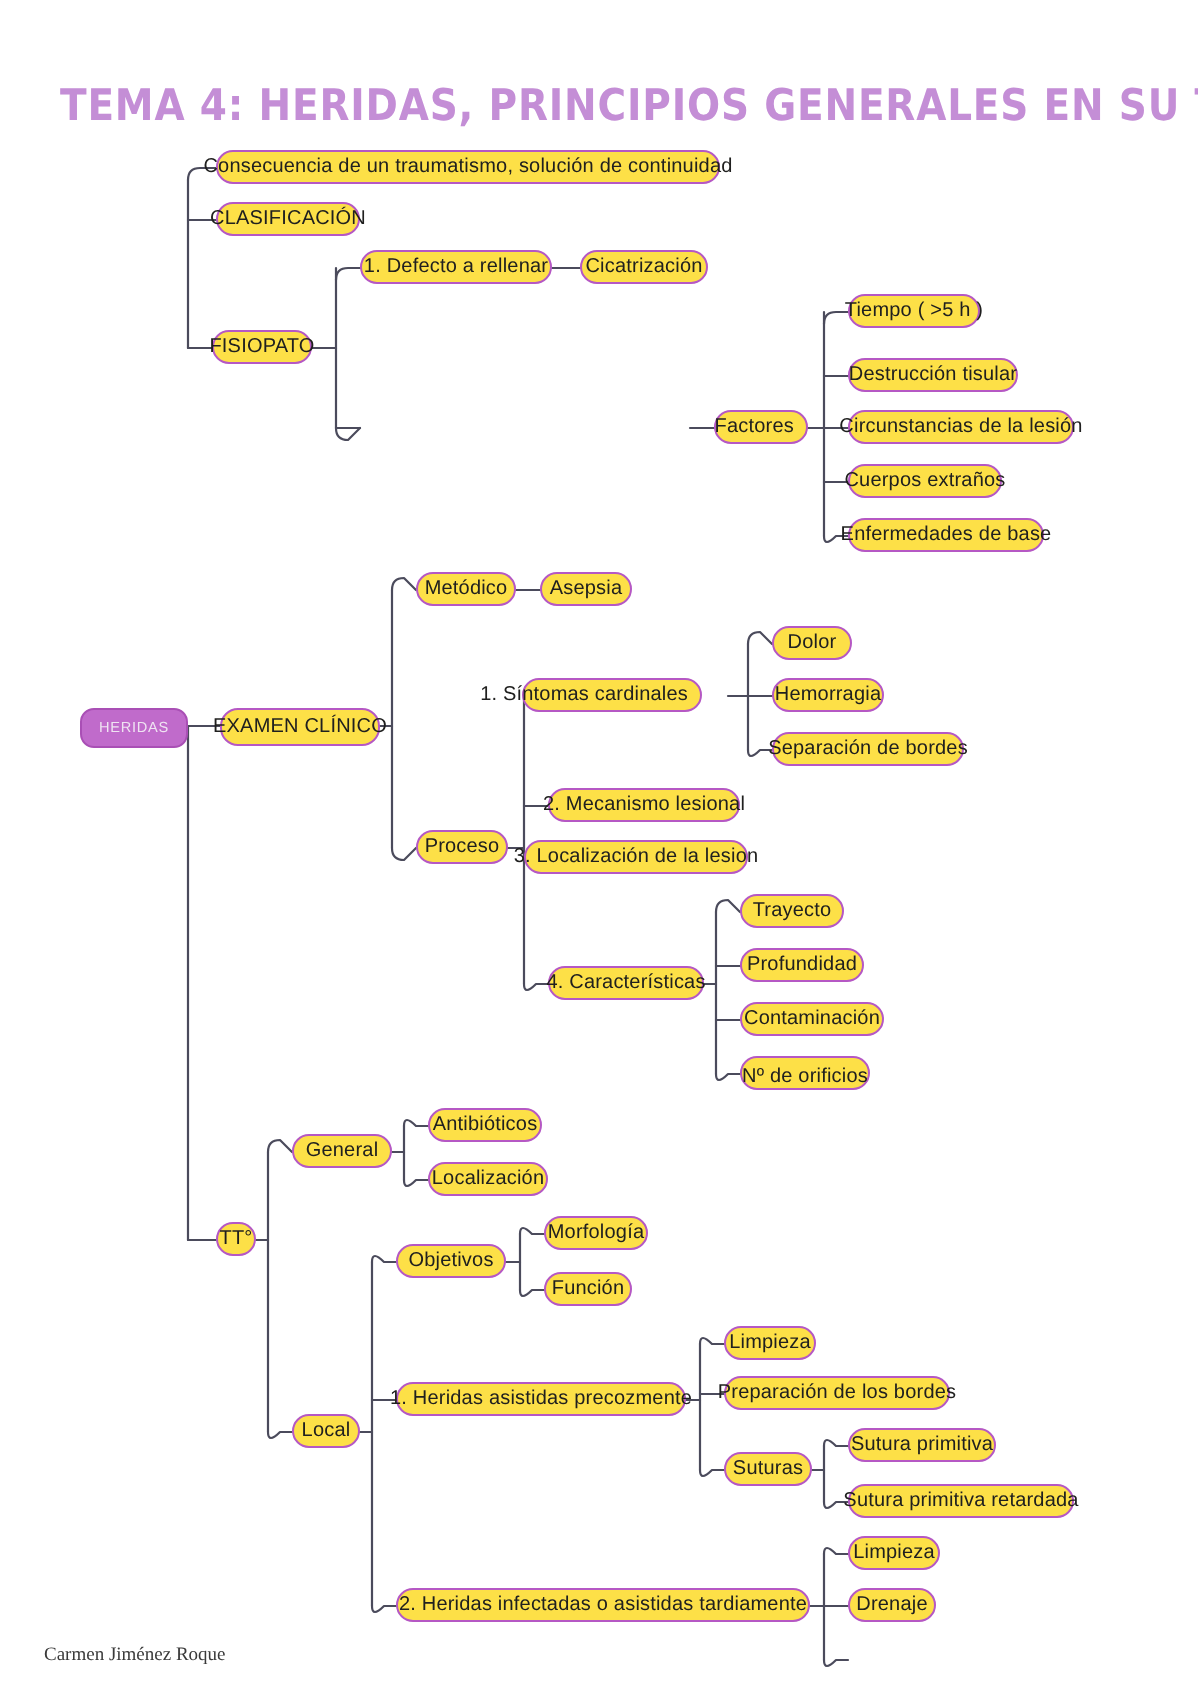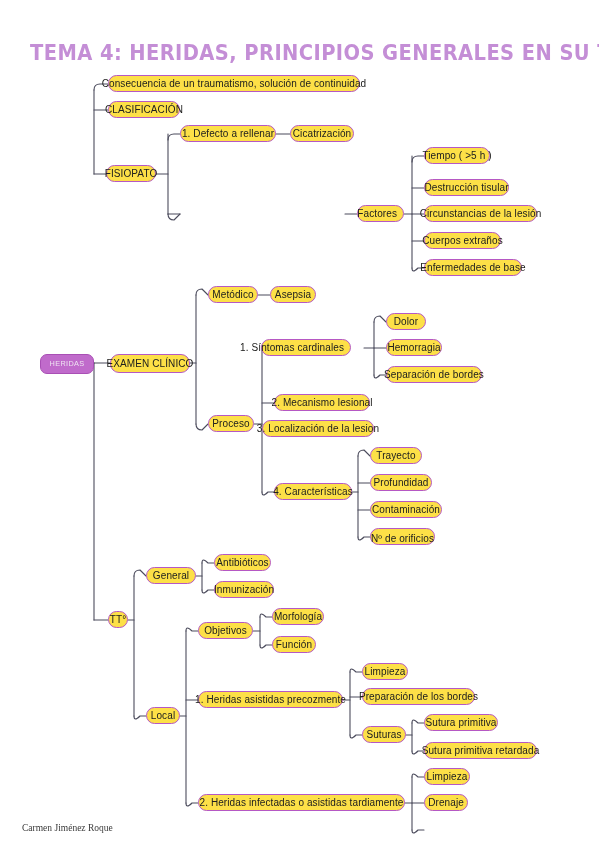--- a/index.html
+++ b/index.html
@@ -267,21 +267,21 @@
     <span>Nº de orificios</span>
   </div>
 
   <div class="node" style="left:146px;top:567px;width:50px;">
     <span>General</span>
   </div>
   <div class="node" style="left:214px;top:554px;width:57px;">
     <span>Antibióticos</span>
   </div>
   <div class="node" style="left:214px;top:581px;width:60px;">
-    <span>Inmunización</span>
+    <span>Localización</span>
   </div>
 
   <div class="node" style="left:146px;top:707px;width:34px;">
     <span>Local</span>
   </div>
 
   <div class="node" style="left:198px;top:622px;width:55px;">
     <span>Objetivos</span>
   </div>
   <div class="node" style="left:272px;top:608px;width:52px;">

